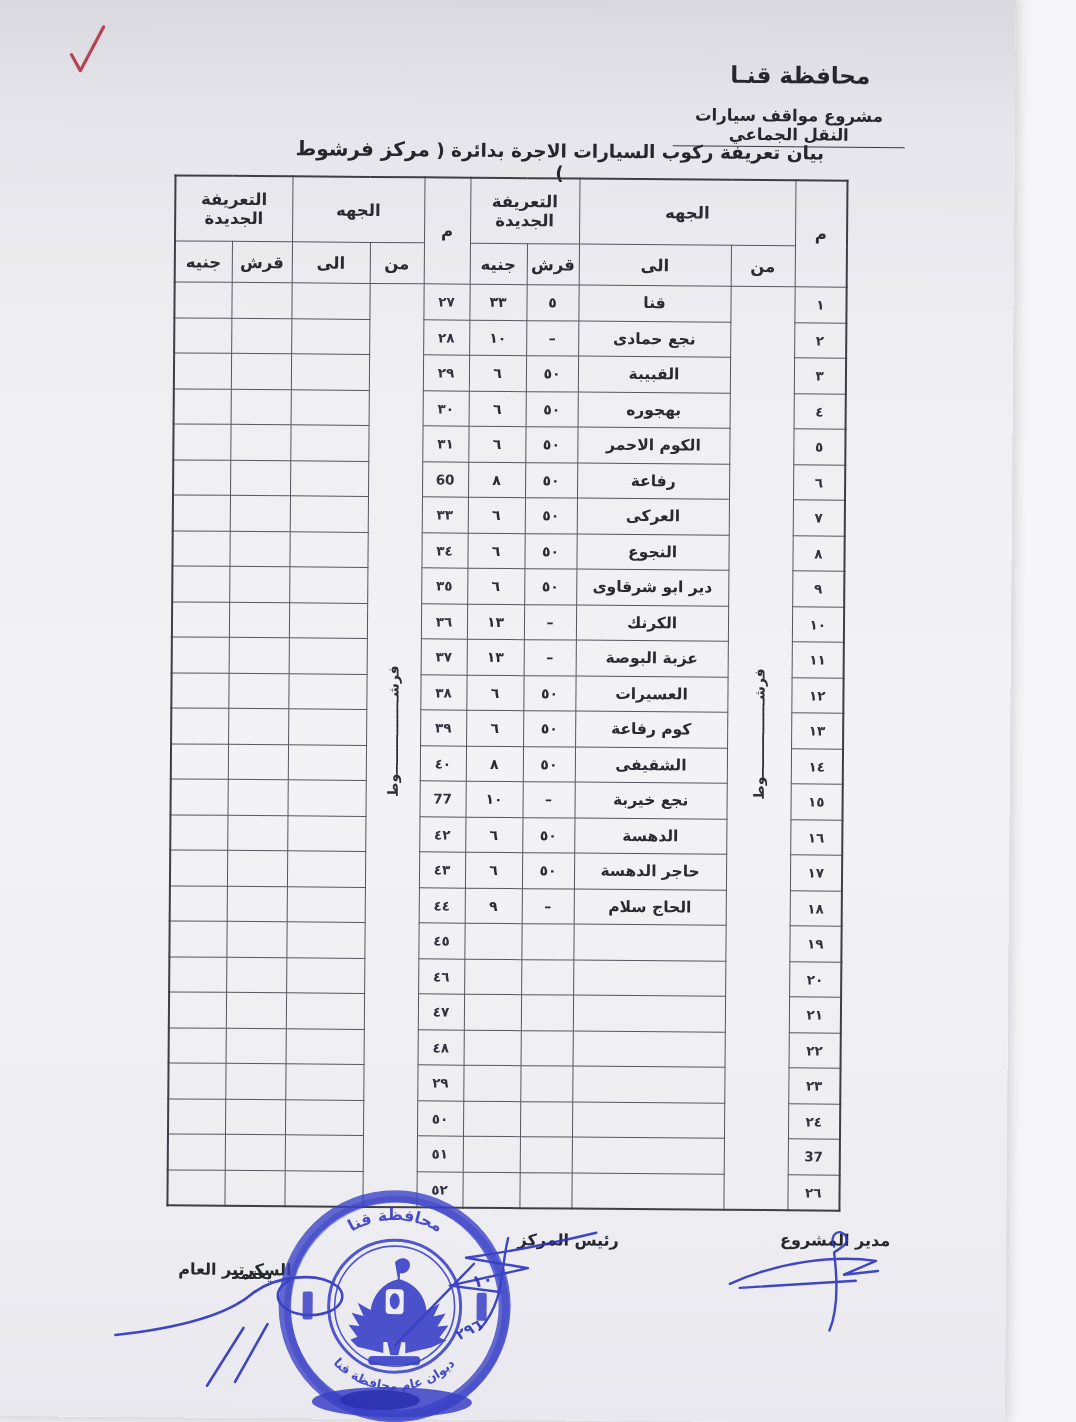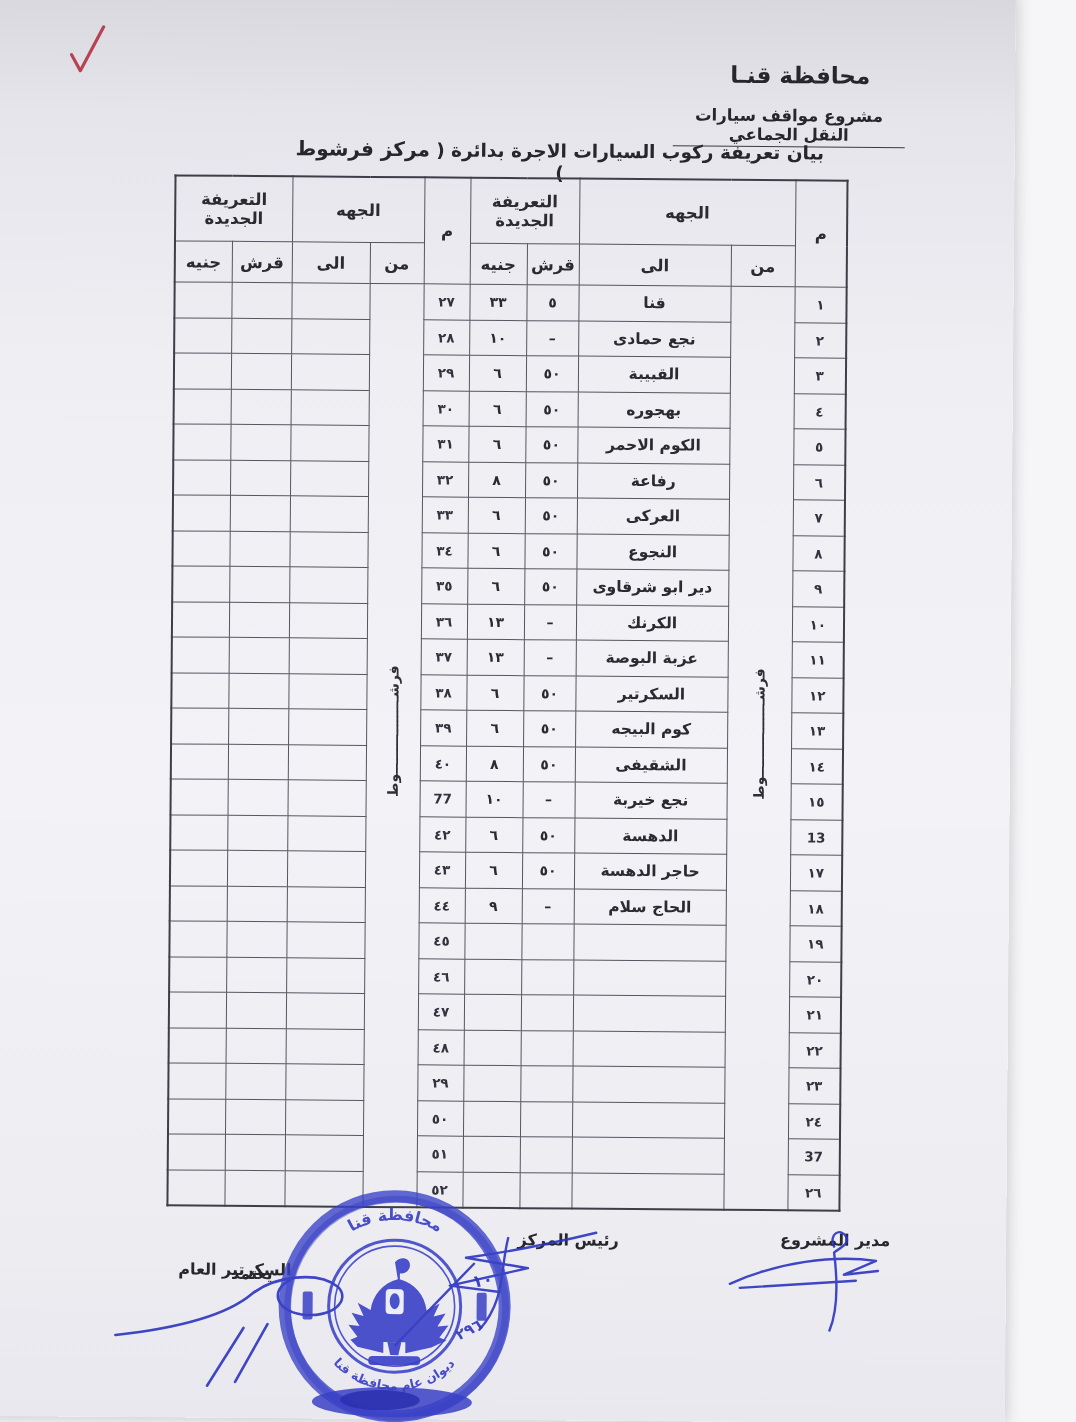--- a/index.html
+++ b/index.html
@@ -164,21 +164,21 @@
             <td class="c-num">٣١</td>
             <td class="c-to"></td>
             <td class="c-val"></td>
             <td class="c-val"></td>
           </tr>
           <tr>
             <td class="c-num">٦</td>
             <td class="c-to">رفاعة</td>
             <td class="c-val">٥٠</td>
             <td class="c-val">٨</td>
-            <td class="c-num">٣٢</td>
+            <td class="c-num">60</td>
             <td class="c-to"></td>
             <td class="c-val"></td>
             <td class="c-val"></td>
           </tr>
           <tr>
             <td class="c-num">٧</td>
             <td class="c-to">العركى</td>
             <td class="c-val">٥٠</td>
             <td class="c-val">٦</td>
             <td class="c-num">٣٣</td>
@@ -221,31 +221,31 @@
             <td class="c-to">عزبة البوصة</td>
             <td class="c-val">–</td>
             <td class="c-val">١٣</td>
             <td class="c-num">٣٧</td>
             <td class="c-to"></td>
             <td class="c-val"></td>
             <td class="c-val"></td>
           </tr>
           <tr>
             <td class="c-num">١٢</td>
-            <td class="c-to">السكرتير</td>
+            <td class="c-to">العسيرات</td>
             <td class="c-val">٥٠</td>
             <td class="c-val">٦</td>
             <td class="c-num">٣٨</td>
             <td class="c-to"></td>
             <td class="c-val"></td>
             <td class="c-val"></td>
           </tr>
           <tr>
             <td class="c-num">١٣</td>
-            <td class="c-to">كوم البيجه</td>
+            <td class="c-to">كوم رفاعة</td>
             <td class="c-val">٥٠</td>
             <td class="c-val">٦</td>
             <td class="c-num">٣٩</td>
             <td class="c-to"></td>
             <td class="c-val"></td>
             <td class="c-val"></td>
           </tr>
           <tr>
             <td class="c-num">١٤</td>
             <td class="c-to">الشقيفى</td>
@@ -260,21 +260,21 @@
             <td class="c-num">١٥</td>
             <td class="c-to">نجع خيربة</td>
             <td class="c-val">–</td>
             <td class="c-val">١٠</td>
             <td class="c-num">77</td>
             <td class="c-to"></td>
             <td class="c-val"></td>
             <td class="c-val"></td>
           </tr>
           <tr>
-            <td class="c-num">13</td>
+            <td class="c-num">١٦</td>
             <td class="c-to">الدهسة</td>
             <td class="c-val">٥٠</td>
             <td class="c-val">٦</td>
             <td class="c-num">٤٢</td>
             <td class="c-to"></td>
             <td class="c-val"></td>
             <td class="c-val"></td>
           </tr>
           <tr>
             <td class="c-num">١٧</td>

